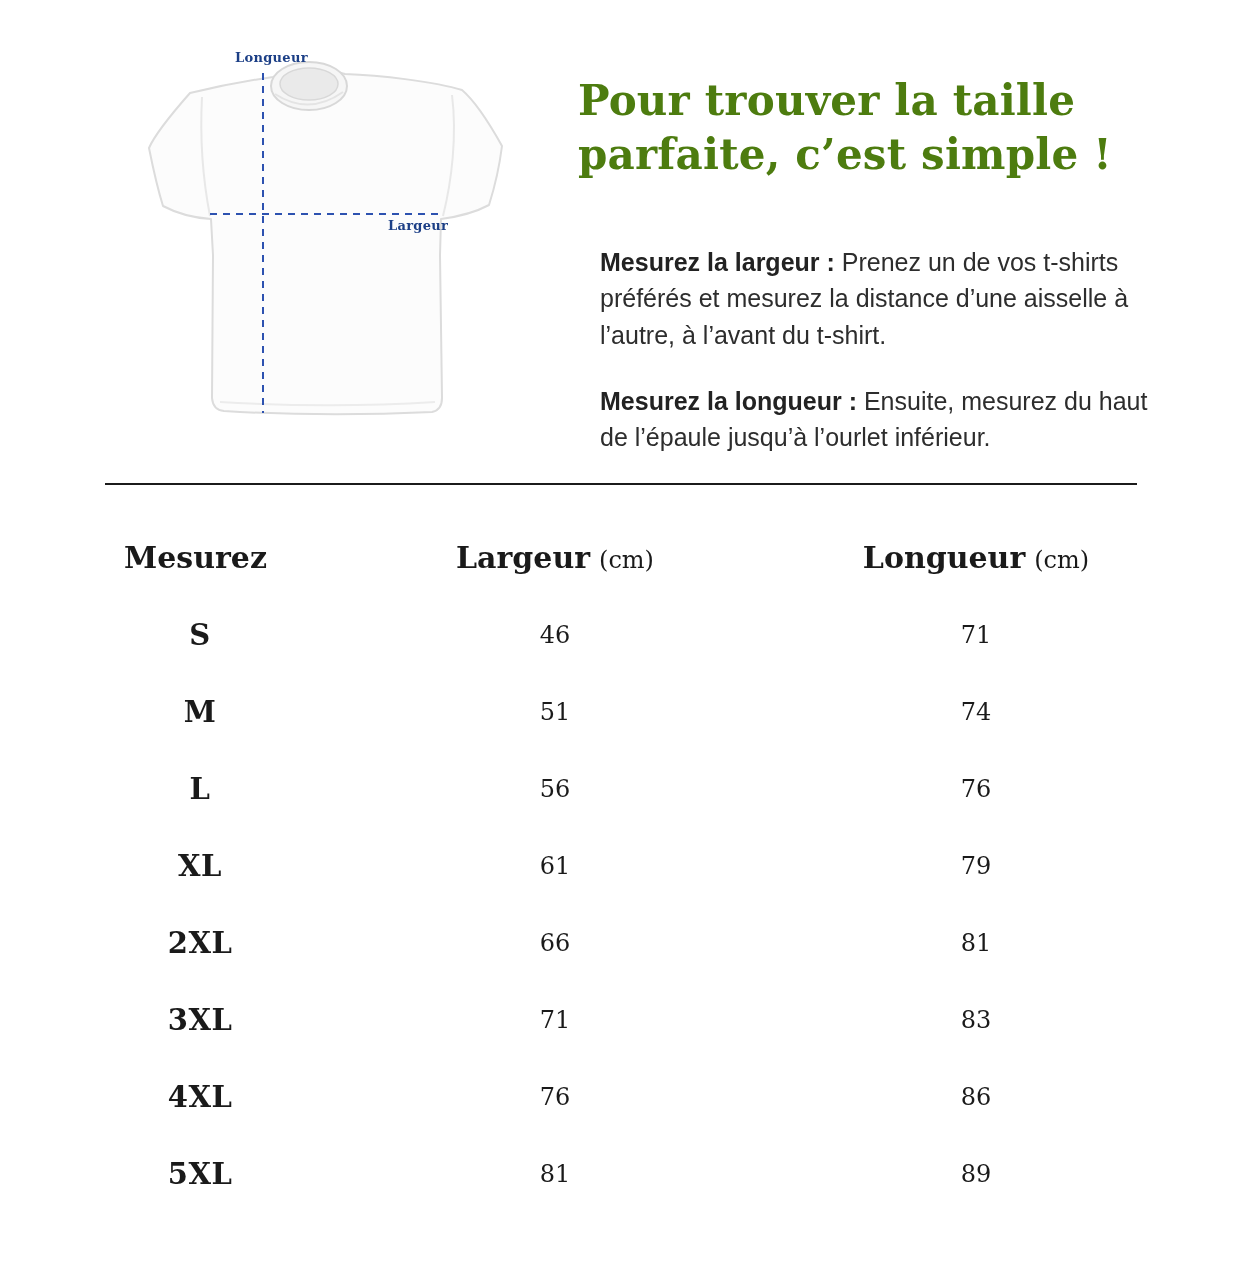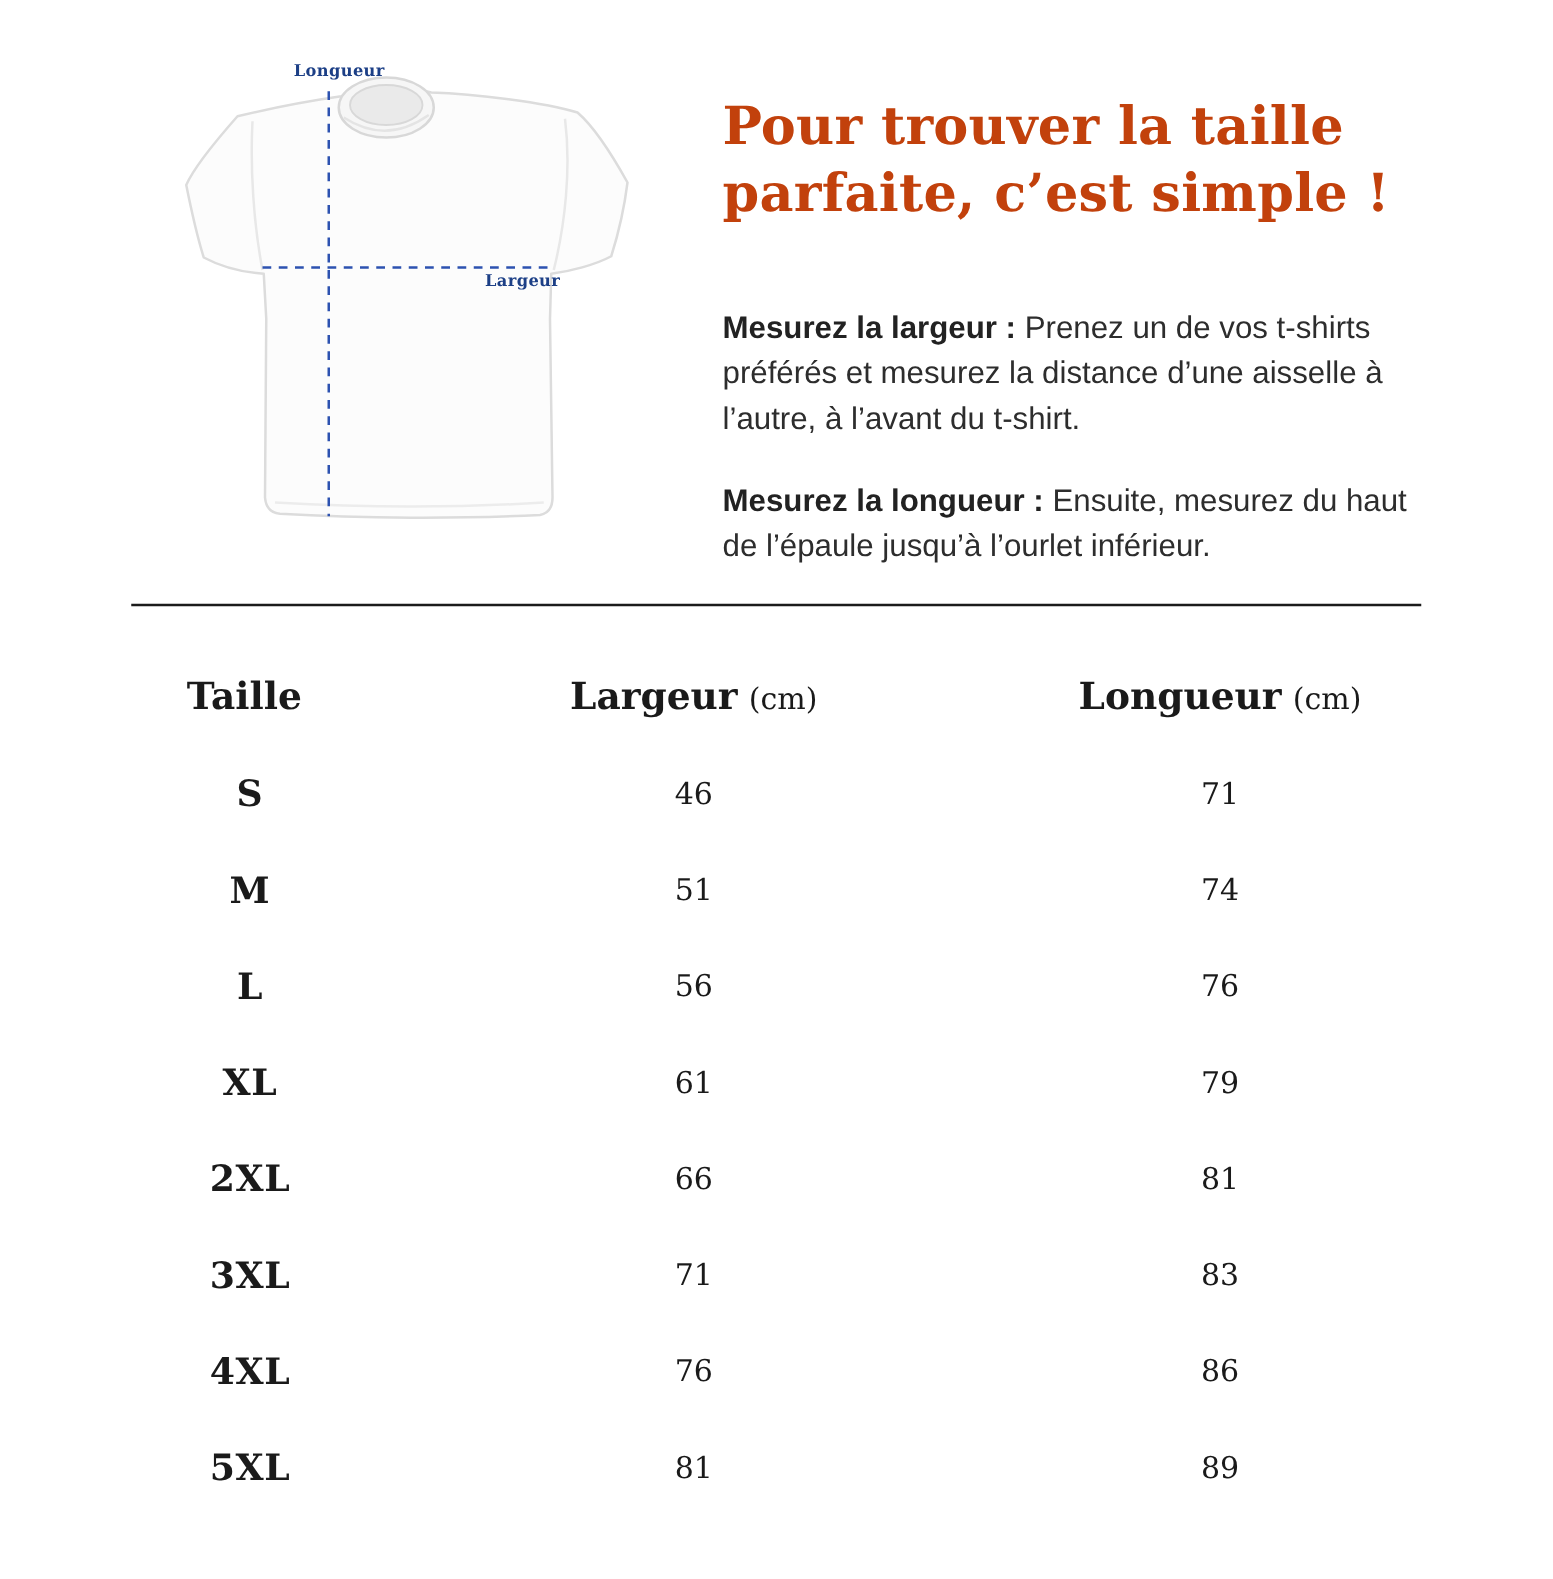--- a/index.html
+++ b/index.html
@@ -39,27 +39,27 @@
 
   
   .intro-title {
     position: absolute;
     left: 578px;
     top: 74px;
     font-family: "DejaVu Serif", "Liberation Serif", serif;
     font-weight: bold;
     font-size: 42px;
     line-height: 54px;
-    color: #c2410c;
+    color: #4d7c0f;
     letter-spacing: 0.2px;
   }
   .intro-title span { display: block; }
   .intro-copy {
     position: absolute;
-    left: 578px;
+    left: 600px;
     top: 244px;
     width: 560px;
     font-size: 25px;
     line-height: 1.45;
     color: #2d2d2d;
   }
   .intro-copy p { margin: 0 0 30px 0; }
   .intro-copy .lead { font-weight: bold; color: #222222; }
 
   
@@ -149,21 +149,21 @@
       <span class="lead">Mesurez la longueur&nbsp;:</span>
       <span>Ensuite, mesurez du haut de l’épaule jusqu’à l’ourlet inférieur.</span>
     </p>
   </div>
 
   <div class="divider"></div>
 
   <div class="size-table">
     <div class="tr head">
       <div class="th">
-        <span>Taille</span><span class="unit"></span>
+        <span>Mesurez</span><span class="unit"></span>
       </div>
       <div class="th">
         <span>Largeur</span><span class="unit">(cm)</span>
       </div>
       <div class="th">
         <span>Longueur</span><span class="unit">(cm)</span>
       </div>
     </div>
 
     <div class="tr row">

